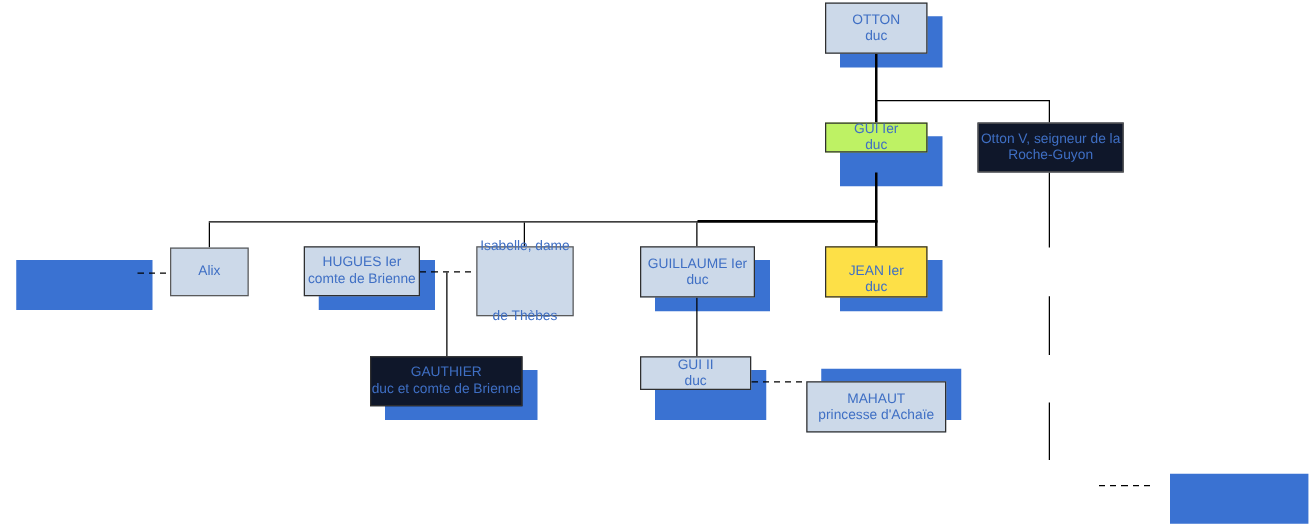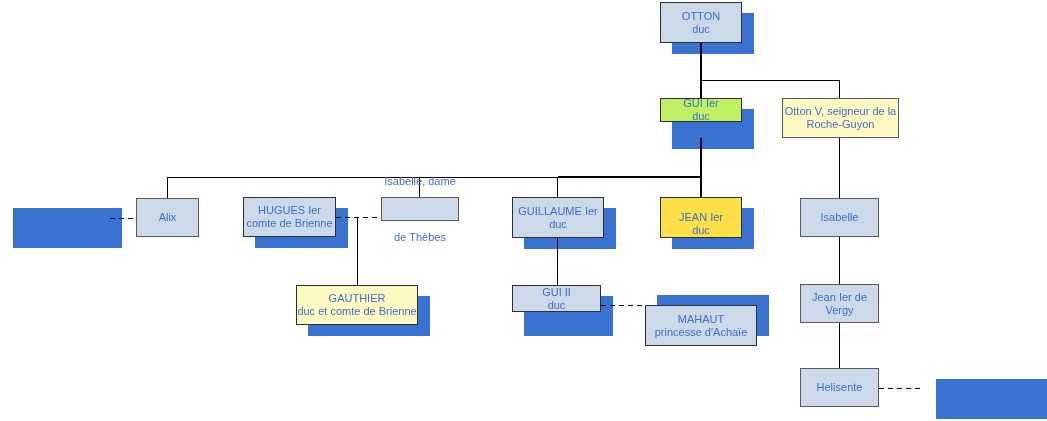--- a/index.html
+++ b/index.html
@@ -76,58 +76,48 @@
     <div class="seg dashed" style="left: 601px; top: 305px; width: 44px;"></div>
     <div class="seg dashed" style="left: 879px; top: 388px; width: 45px;"></div>
     <div class="node shadowed" style="left: 660px; top: 2px; width: 82px; height: 41px; background: rgb(204, 217, 233); color: rgb(63, 111, 196);">
       <span class="node-line">OTTON</span>
       <span class="node-line">duc</span>
     </div>
     <div class="node shadowed" style="left: 660px; top: 98px; width: 82px; height: 24px; background: #bef264; color: rgb(63, 111, 196);">
       <span class="node-line">GUI Ier</span>
       <span class="node-line">duc</span>
     </div>
-    <div class="node plain" style="left: 782px; top: 98px; width: 117px; height: 40px; background: #fef9c3; color: rgb(63, 111, 196);">
+    <div class="node plain" style="left: 782px; top: 98px; width: 117px; height: 40px; background: #0f172a; color: rgb(63, 111, 196);">
       <span class="node-line">Otton V, seigneur de la</span>
       <span class="node-line">Roche-Guyon</span>
     </div>
     <div class="node plain" style="left: 136px; top: 198px; width: 63px; height: 39px; background: rgb(204, 217, 233); color: rgb(63, 111, 196); text-align: right;">
       <span class="node-line">Alix</span>
     </div>
     <div class="node shadowed" style="left: 243px; top: 197px; width: 93px; height: 40px; background: rgb(204, 217, 233); color: rgb(63, 111, 196);">
       <span class="node-line">HUGUES Ier</span>
       <span class="node-line">comte de Brienne</span>
     </div>
-    <div class="node plain" style="left: 381px; top: 197px; width: 78px; height: 24px; background: rgb(204, 217, 233); color: rgb(63, 111, 196); gap: 43px;">
+    <div class="node plain" style="left: 381px; top: 197px; width: 78px; height: 56px; background: rgb(204, 217, 233); color: rgb(63, 111, 196); gap: 43px;">
       <span class="node-line">Isabelle, dame</span>
       <span class="node-line">de Thèbes</span>
     </div>
     <div class="node shadowed" style="left: 512px; top: 197px; width: 92px; height: 41px; background: rgb(204, 217, 233); color: rgb(63, 111, 196);">
       <span class="node-line">GUILLAUME Ier</span>
       <span class="node-line">duc</span>
     </div>
     <div class="node shadowed" style="left: 660px; top: 197px; width: 82px; height: 41px; background: #fde047; color: rgb(63, 111, 196); justify-content: flex-end;">
       <span class="node-line">JEAN Ier</span>
       <span class="node-line">duc</span>
     </div>
-    <div class="node plain" style="left: 800px; top: 198px; width: 79px; height: 39px; background: rgb(204, 217, 233); color: rgb(63, 111, 196);">
-      <span class="node-line">Isabelle</span>
-    </div>
-    <div class="node shadowed" style="left: 296px; top: 285px; width: 122px; height: 40px; background: #fef9c3; color: rgb(63, 111, 196);">
+    <div class="node shadowed" style="left: 296px; top: 285px; width: 122px; height: 40px; background: #0f172a; color: rgb(63, 111, 196);">
       <span class="node-line">GAUTHIER</span>
       <span class="node-line">duc et comte de Brienne</span>
     </div>
     <div class="node shadowed" style="left: 512px; top: 285px; width: 89px; height: 27px; background: rgb(204, 217, 233); color: rgb(63, 111, 196);">
       <span class="node-line">GUI II</span>
       <span class="node-line">duc</span>
     </div>
     <div class="node shadowed" style="left: 645px; top: 284px; width: 112px; height: 41px; background: rgb(204, 217, 233); color: rgb(63, 111, 196); margin-top: 21px;">
       <span class="node-line">MAHAUT</span>
       <span class="node-line">princesse d'Achaïe</span>
     </div>
-    <div class="node plain" style="left: 800px; top: 284px; width: 79px; height: 39px; background: rgb(204, 217, 233); color: rgb(63, 111, 196);">
-      <span class="node-line">Jean Ier de</span>
-      <span class="node-line">Vergy</span>
-    </div>
-    <div class="node plain" style="left: 800px; top: 368px; width: 79px; height: 39px; background: rgb(204, 217, 233); color: rgb(63, 111, 196);">
-      <span class="node-line">Helisente</span>
-    </div>
   </div>
 
 </body></html>

